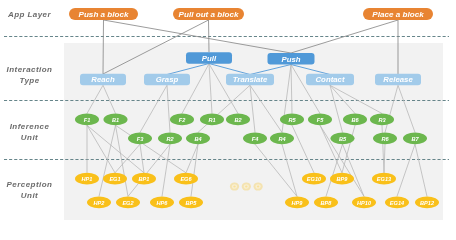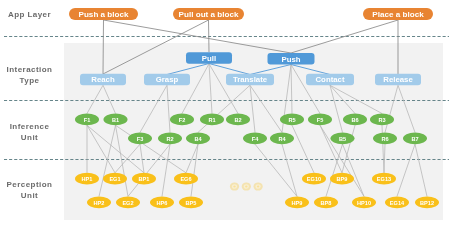--- a/index.html
+++ b/index.html
@@ -1,18 +1,18 @@
 <!DOCTYPE html>
 <html><head>
 <meta charset="utf-8">
 <title>Hierarchy Diagram</title>
 <style>
   html,body{margin:0;padding:0;}
   body{width:456px;height:229px;background:#ffffff;font-family:"Liberation Sans",sans-serif;overflow:hidden;}
-  #stage{position:relative;width:368px;height:229px;}
+  #stage{position:relative;width:368px;height:229px;font-style:italic;}
   svg{position:absolute;left:0;top:0;}
   .rowlabel{font-size:8px;font-weight:bold;fill:#6b6b6b;text-anchor:middle;letter-spacing:.45px;}
   .pilltext{font-size:8.1px;font-weight:bold;fill:#ffffff;text-anchor:middle;dominant-baseline:central;}
   .boxtext{font-size:7.8px;font-weight:bold;fill:#ffffff;text-anchor:middle;dominant-baseline:central;}
   .elltext{font-size:5.6px;font-weight:bold;fill:#ffffff;text-anchor:middle;dominant-baseline:central;}
 </style>
 </head>
 <body>
 
 <div id="stage">

